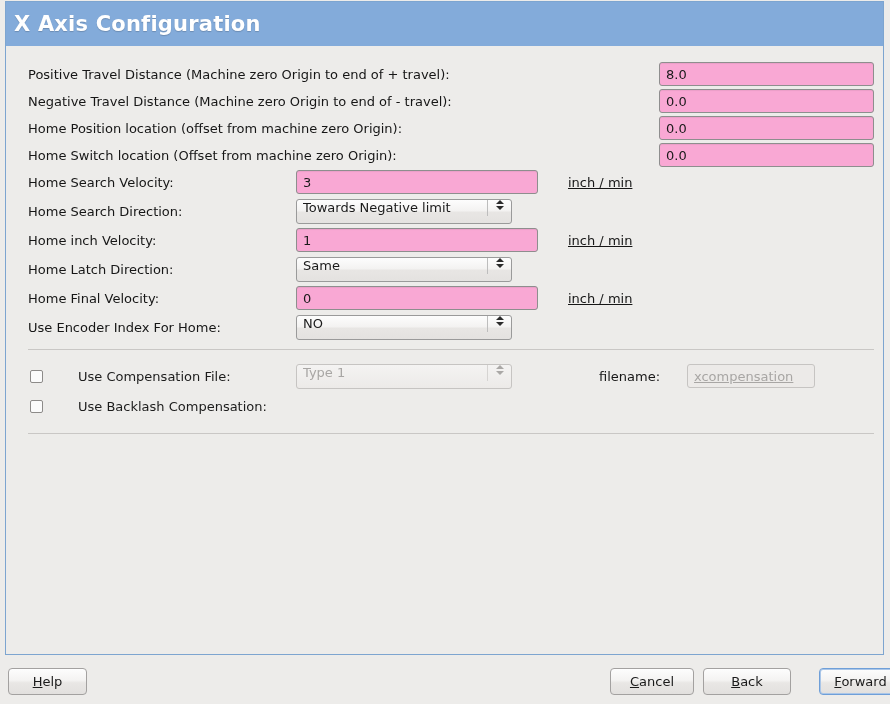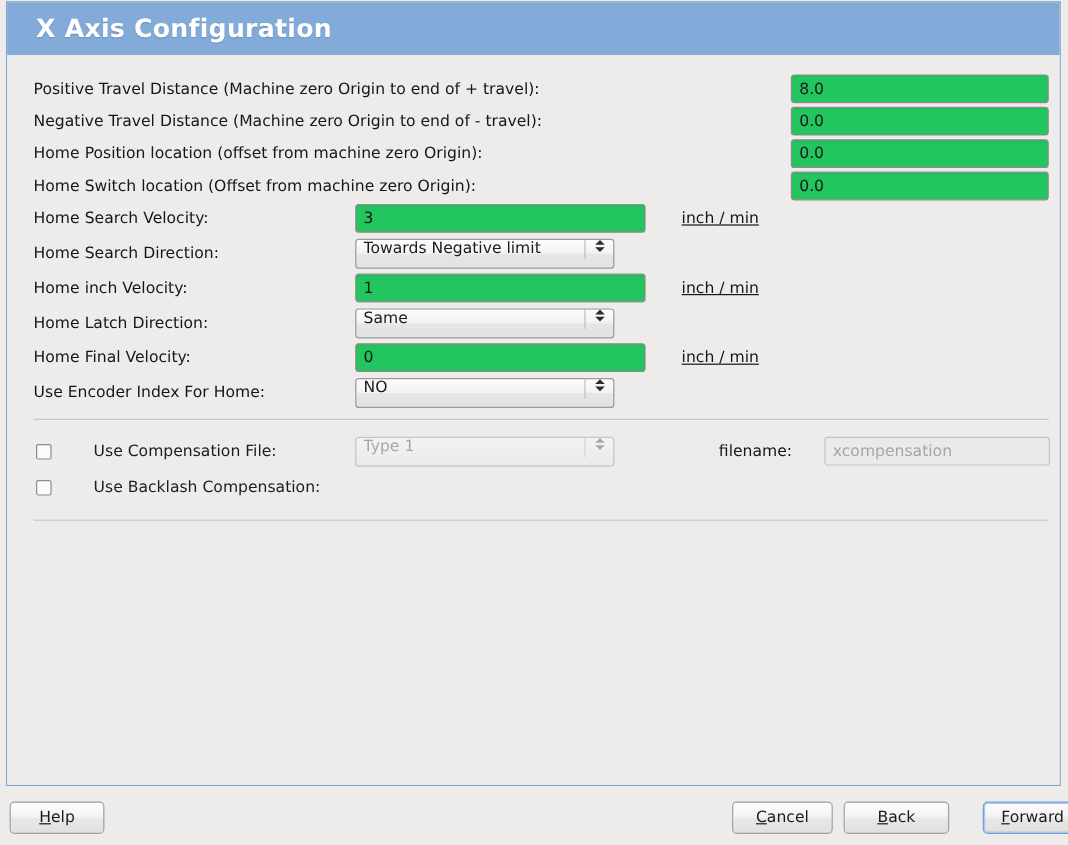--- a/index.html
+++ b/index.html
@@ -27,21 +27,21 @@
     border: 1px solid #7da5d0;
     box-sizing: border-box;
     background: #edecea;
   }
 
   .titlebar {
     height: 44px;
     background: #83abda;
     display: flex;
     align-items: center;
-    padding-left: 24px;
+    padding-left: 8px;
     box-sizing: border-box;
   }
   .titlebar-text {
     color: #ffffff;
     font-size: 21px;
     font-weight: bold;
     letter-spacing: 0.2px;
     text-shadow: 0 1px 1px rgba(0,0,0,0.18);
   }
 
@@ -74,21 +74,21 @@
     font-size: 13px;
     color: #161616;
     text-decoration: underline;
   }
 
   
   .entry {
     position: absolute;
     box-sizing: border-box;
     height: 24px;
-    background: #22c55e;
+    background: #f9a8d4;
     border: 1px solid #8e8e8e;
     border-radius: 3px;
     padding: 0 6px;
     display: flex;
     align-items: center;
     font-size: 13px;
     color: #1a1a1a;
     box-shadow: inset 0 1px 1px rgba(0,0,0,0.06);
     cursor: text;
   }
@@ -354,21 +354,21 @@
       </span>
       <span class="combo disabled">
         <span class="combo-text">Type 1</span>
         <span class="sep"></span>
         <span class="arrows">
           <span class="tri-up"></span>
             <span class="tri-dn"></span>
         </span>
       </span>
       <span class="label" style="left: 593px;">filename:</span>
-      <span class="entry disabled" style="left: 681px; width: 188px;">xcompensation</span>
+      <span class="entry disabled" style="left: 681px; width: 128px; text-decoration: underline;">xcompensation</span>
     </div>
 
     <div class="row" style="top: 347px;">
       <span class="checkrow">
         <span class="checkbox"></span>
         <span class="ck-label">Use Backlash Compensation:</span>
       </span>
     </div>
 
     <div class="sepline" style="top: 387px;"></div>

